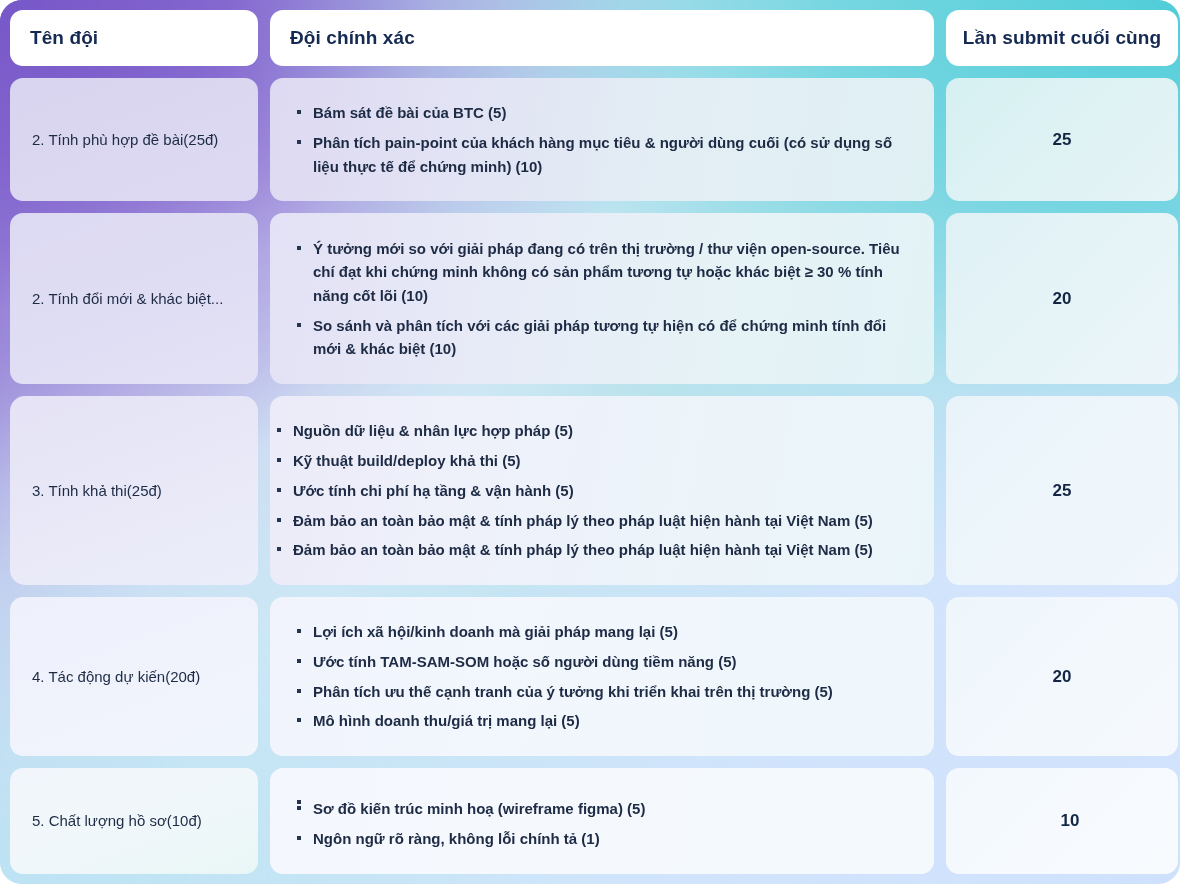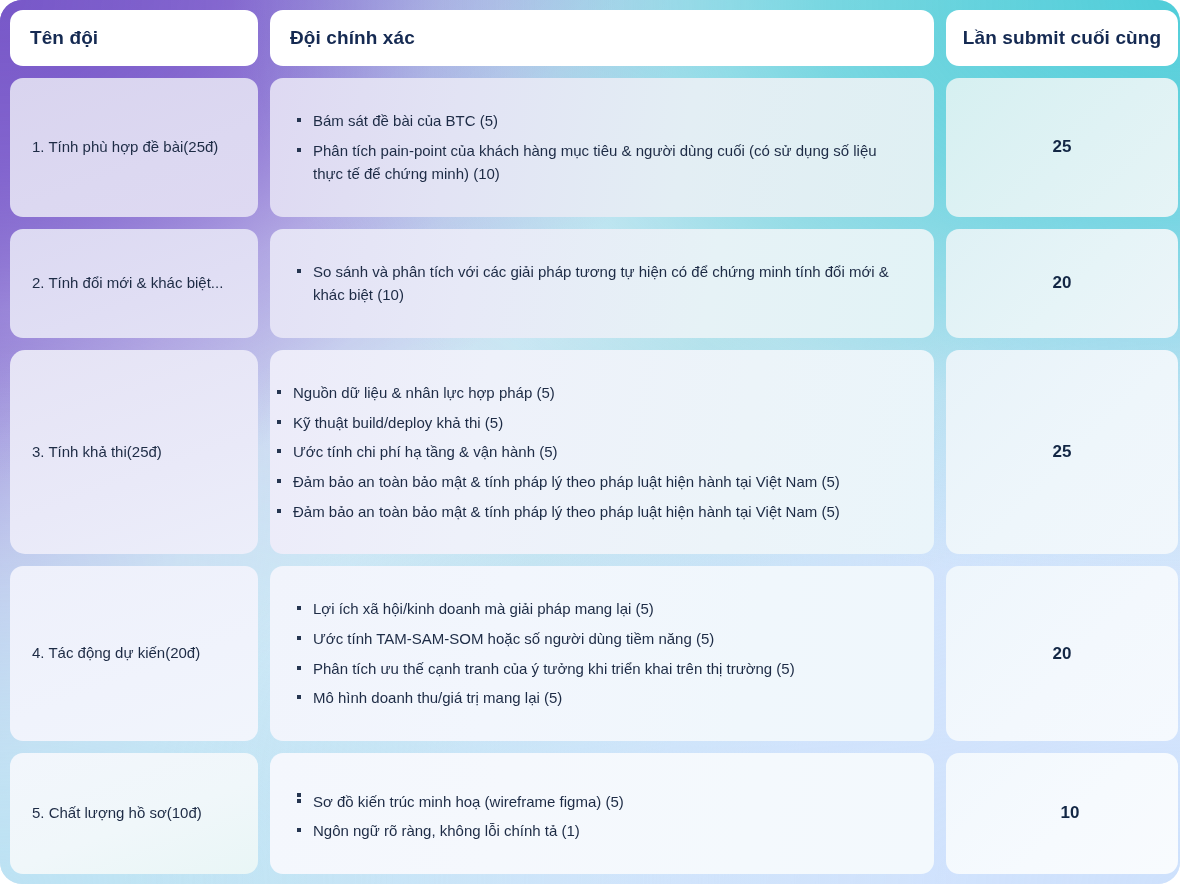--- a/index.html
+++ b/index.html
@@ -105,20 +105,21 @@
     padding: 0 22px;
     color: #1d2b45;
     font-size: 15px;
     line-height: 1.35;
   }
   .cell.crit .score-b { font-weight: normal; }
 
   .cell.detail {
     padding: 10px 26px;
     align-items: center;
+    font-weight: bold;
   }
   .cell.score {
     justify-content: center;
     color: #132745;
     font-size: 17px;
     font-weight: bold;
   }
 
   
   .r1 .crit   { background: linear-gradient(160deg,#d9d4ef 0%, #dcd8f1 60%, #ded9f2 100%); }
@@ -181,41 +182,42 @@
       <div class="hcell">
         <span>Đội chính xác</span>
       </div>
       <div class="hcell center">
         <span>Lần submit cuối cùng</span>
       </div>
     </div>
 
     <div class="row body-row r1">
       <div class="cell crit">
-        <span>1. Tính phù hợp đề bài </span>
+        <span>2. Tính phù hợp đề bài </span>
           <span class="score-b">(25đ)</span>
       </div>
       <div class="cell detail">
         <ul class="bullets">
           <li><span class="bullet-dot"></span><span>Bám sát đề bài của BTC (5)</span></li>
           <li><span class="bullet-dot"></span><span>Phân tích pain-point của khách hàng mục tiêu &amp; người dùng cuối (có sử dụng số liệu thực tế để chứng minh) (10)</span></li>
         </ul>
       </div>
       <div class="cell score">
         <span>25</span>
       </div>
     </div>
 
     <div class="row body-row r2">
       <div class="cell crit">
         <span>2. Tính đổi mới &amp; khác biệt...</span>
           <span class="score-b"></span>
       </div>
       <div class="cell detail">
         <ul class="bullets">
+          <li><span class="bullet-dot"></span><span>Ý tưởng mới so với giải pháp đang có trên thị trường / thư viện open-source. Tiêu chí đạt khi chứng minh không có sản phẩm tương tự hoặc khác biệt ≥ 30 % tính năng cốt lõi (10)</span></li>
           <li><span class="bullet-dot"></span><span>So sánh và phân tích với các giải pháp tương tự hiện có để chứng minh tính đổi mới &amp; khác biệt (10)</span></li>
         </ul>
       </div>
       <div class="cell score">
         <span>20</span>
       </div>
     </div>
 
     <div class="row body-row r3">
       <div class="cell crit">

